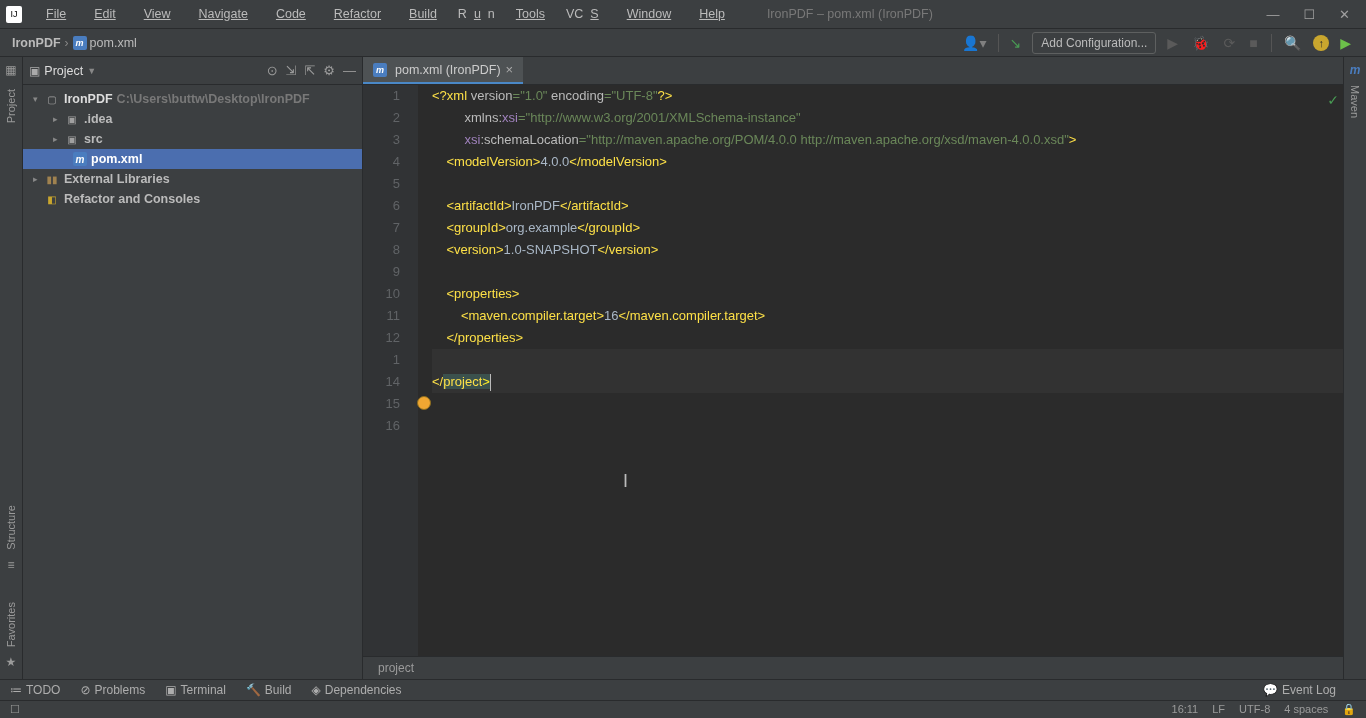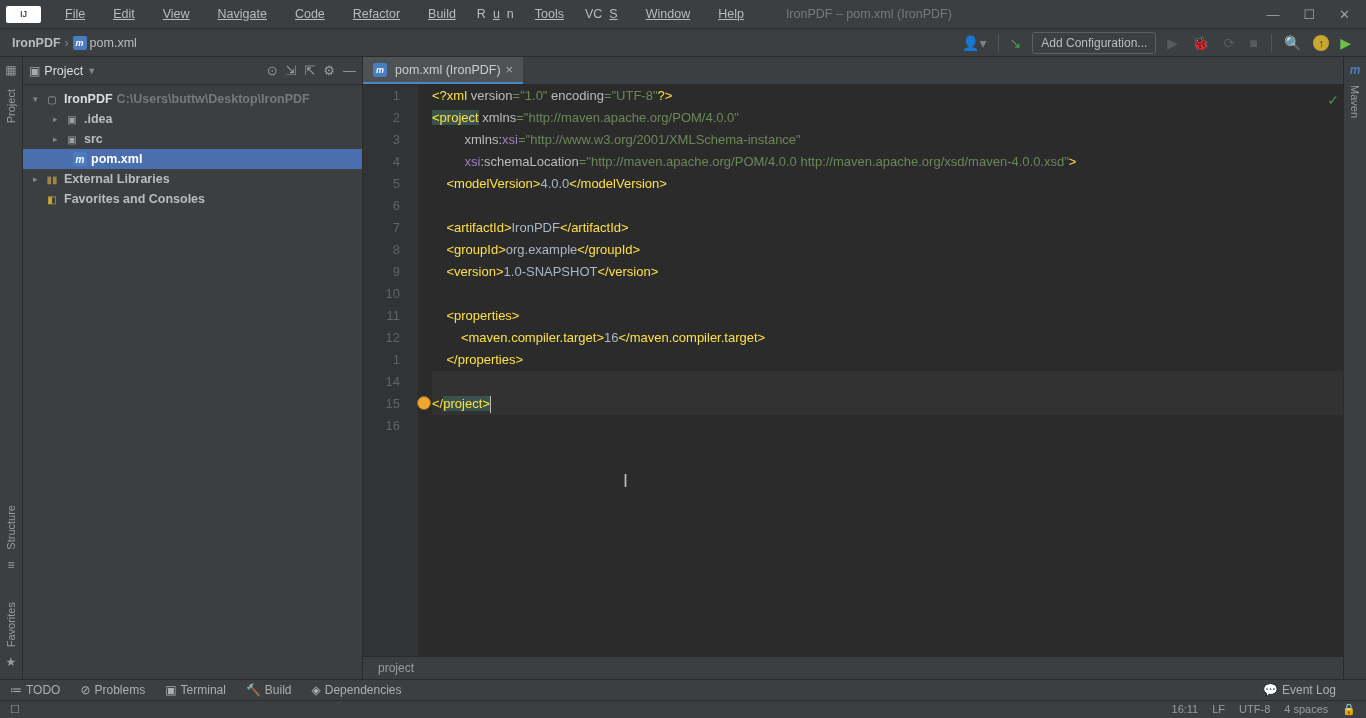--- a/index.html
+++ b/index.html
@@ -1,19 +1,19 @@
 <!DOCTYPE html>
 <html><head>
 <meta charset="utf-8">
 <style>
 * { margin: 0; padding: 0; box-sizing: border-box; font-family: "Segoe UI", sans-serif; }
 html, body { width: 1366px; height: 718px; background: #2b2b2b; color: #bbbbbb; overflow: hidden; font-size: 12px; }
 
 .titlebar { height: 29px; background: #3c3f41; display: flex; align-items: center; padding: 0 6px; border-bottom: 1px solid #292b2d; }
-.titlebar .logo { width: 35px; height: 17px; background: #fff; border-radius: 2px; margin-right: 10px; display:flex;align-items:center;justify-content:center;font-size:9px;font-weight:normal;color:#000; }
+.titlebar .logo { width: 16px; height: 17px; background: #fff; border-radius: 2px; margin-right: 10px; display:flex;align-items:center;justify-content:center;font-size:9px;font-weight:normal;color:#000; }
 .titlebar .menu { display: flex; gap: 0; }
 .titlebar .menu span { padding: 0 7px; color: #bbb; cursor: pointer; font-size: 12.5px; }
 .titlebar .title { margin-left: 28px; color: #787878; font-size: 12.5px; }
 .titlebar .winbtns { margin-left: auto; display: flex; gap: 24px; padding-right: 10px; }
 .titlebar .winbtns span { color: #a0a0a0; cursor:pointer; font-size: 13px; }
 
 .navbar { height: 28px; background: #3c3f41; display: flex; align-items: center; padding: 0 12px; border-bottom: 1px solid #292b2d; }
 .crumb-root { color: #bbb; font-weight: bold; font-size:12.5px; }
 .crumb-sep { color: #888; margin: 0 4px; }
 .crumb-icon { width:14px;height:14px;background:#4a7dbf;display:inline-block;vertical-align:middle;margin-right:3px;text-align:center;line-height:14px;color:#fff;font-size:9px;font-style:italic;font-weight:bold;border-radius:2px; }
@@ -187,21 +187,21 @@
         <span class="label">pom.xml</span>
       </div>
       <div class="row">
         <span class="arrow">▸</span>
         <span class="icon lib">▮▮</span>
         <span class="label">External Libraries</span>
       </div>
       <div class="row">
         <span class="arrow"> </span>
         <span class="icon scratch">◧</span>
-        <span class="label">Favorites and Consoles</span>
+        <span class="label">Refactor and Consoles</span>
       </div>
     </div>
   </div>
 
   <div class="editor-area">
     <div class="tab-bar">
       <div class="tab">
         <span class="crumb-icon">m</span>
         <span>pom.xml (IronPDF)</span>
         <span class="close">×</span>
@@ -222,21 +222,20 @@
           <div>11</div>
           <div>12</div>
           <div>1</div>
           <div>14</div>
           <div>15</div>
           <div>16</div>
       </div>
       <div class="code">
         <span class="checkmark">✓</span>
         <div class="line"><span class="t-tag">&lt;?xml </span><span class="t-attr">version</span><span class="t-str">=</span><span class="t-str">"1.0"</span><span class="t-attr"> encoding</span><span class="t-str">=</span><span class="t-str">"UTF-8"</span><span class="t-tag">?&gt;</span></div>
-        <div class="line"><span class="t-bracket-b">&lt;</span><span class="t-tag" style="background:#3b514d;">project</span><span class="t-attr"> xmlns</span><span class="t-str">=</span><span class="t-str">"http://maven.apache.org/POM/4.0.0"</span></div>
         <div class="line">         <span class="t-attr">xmlns:</span><span class="t-ns">xsi</span><span class="t-str">=</span><span class="t-str">"http://www.w3.org/2001/XMLSchema-instance"</span></div>
         <div class="line">         <span class="t-ns">xsi</span><span class="t-attr">:schemaLocation</span><span class="t-str">=</span><span class="t-str">"http://maven.apache.org/POM/4.0.0 http://maven.apache.org/xsd/maven-4.0.0.xsd"</span><span class="t-tag">&gt;</span></div>
         <div class="line">    <span class="t-tag">&lt;</span><span class="t-tag">modelVersion</span><span class="t-tag">&gt;</span><span class="t-text">4.0.0</span><span class="t-tag">&lt;/</span><span class="t-tag">modelVersion</span><span class="t-tag">&gt;</span></div>
         <div class="line"></div>
         <div class="line">    <span class="t-tag">&lt;</span><span class="t-tag">artifactId</span><span class="t-tag">&gt;</span><span class="t-text">IronPDF</span><span class="t-tag">&lt;/</span><span class="t-tag">artifactId</span><span class="t-tag">&gt;</span></div>
         <div class="line">    <span class="t-tag">&lt;</span><span class="t-tag">groupId</span><span class="t-tag">&gt;</span><span class="t-text">org.example</span><span class="t-tag">&lt;/</span><span class="t-tag">groupId</span><span class="t-tag">&gt;</span></div>
         <div class="line">    <span class="t-tag">&lt;</span><span class="t-tag">version</span><span class="t-tag">&gt;</span><span class="t-text">1.0-SNAPSHOT</span><span class="t-tag">&lt;/</span><span class="t-tag">version</span><span class="t-tag">&gt;</span></div>
         <div class="line"></div>
         <div class="line">    <span class="t-tag">&lt;</span><span class="t-tag">properties</span><span class="t-tag">&gt;</span></div>
         <div class="line">        <span class="t-tag">&lt;</span><span class="t-tag">maven.compiler.target</span><span class="t-tag">&gt;</span><span class="t-text">16</span><span class="t-tag">&lt;/</span><span class="t-tag">maven.compiler.target</span><span class="t-tag">&gt;</span></div>

